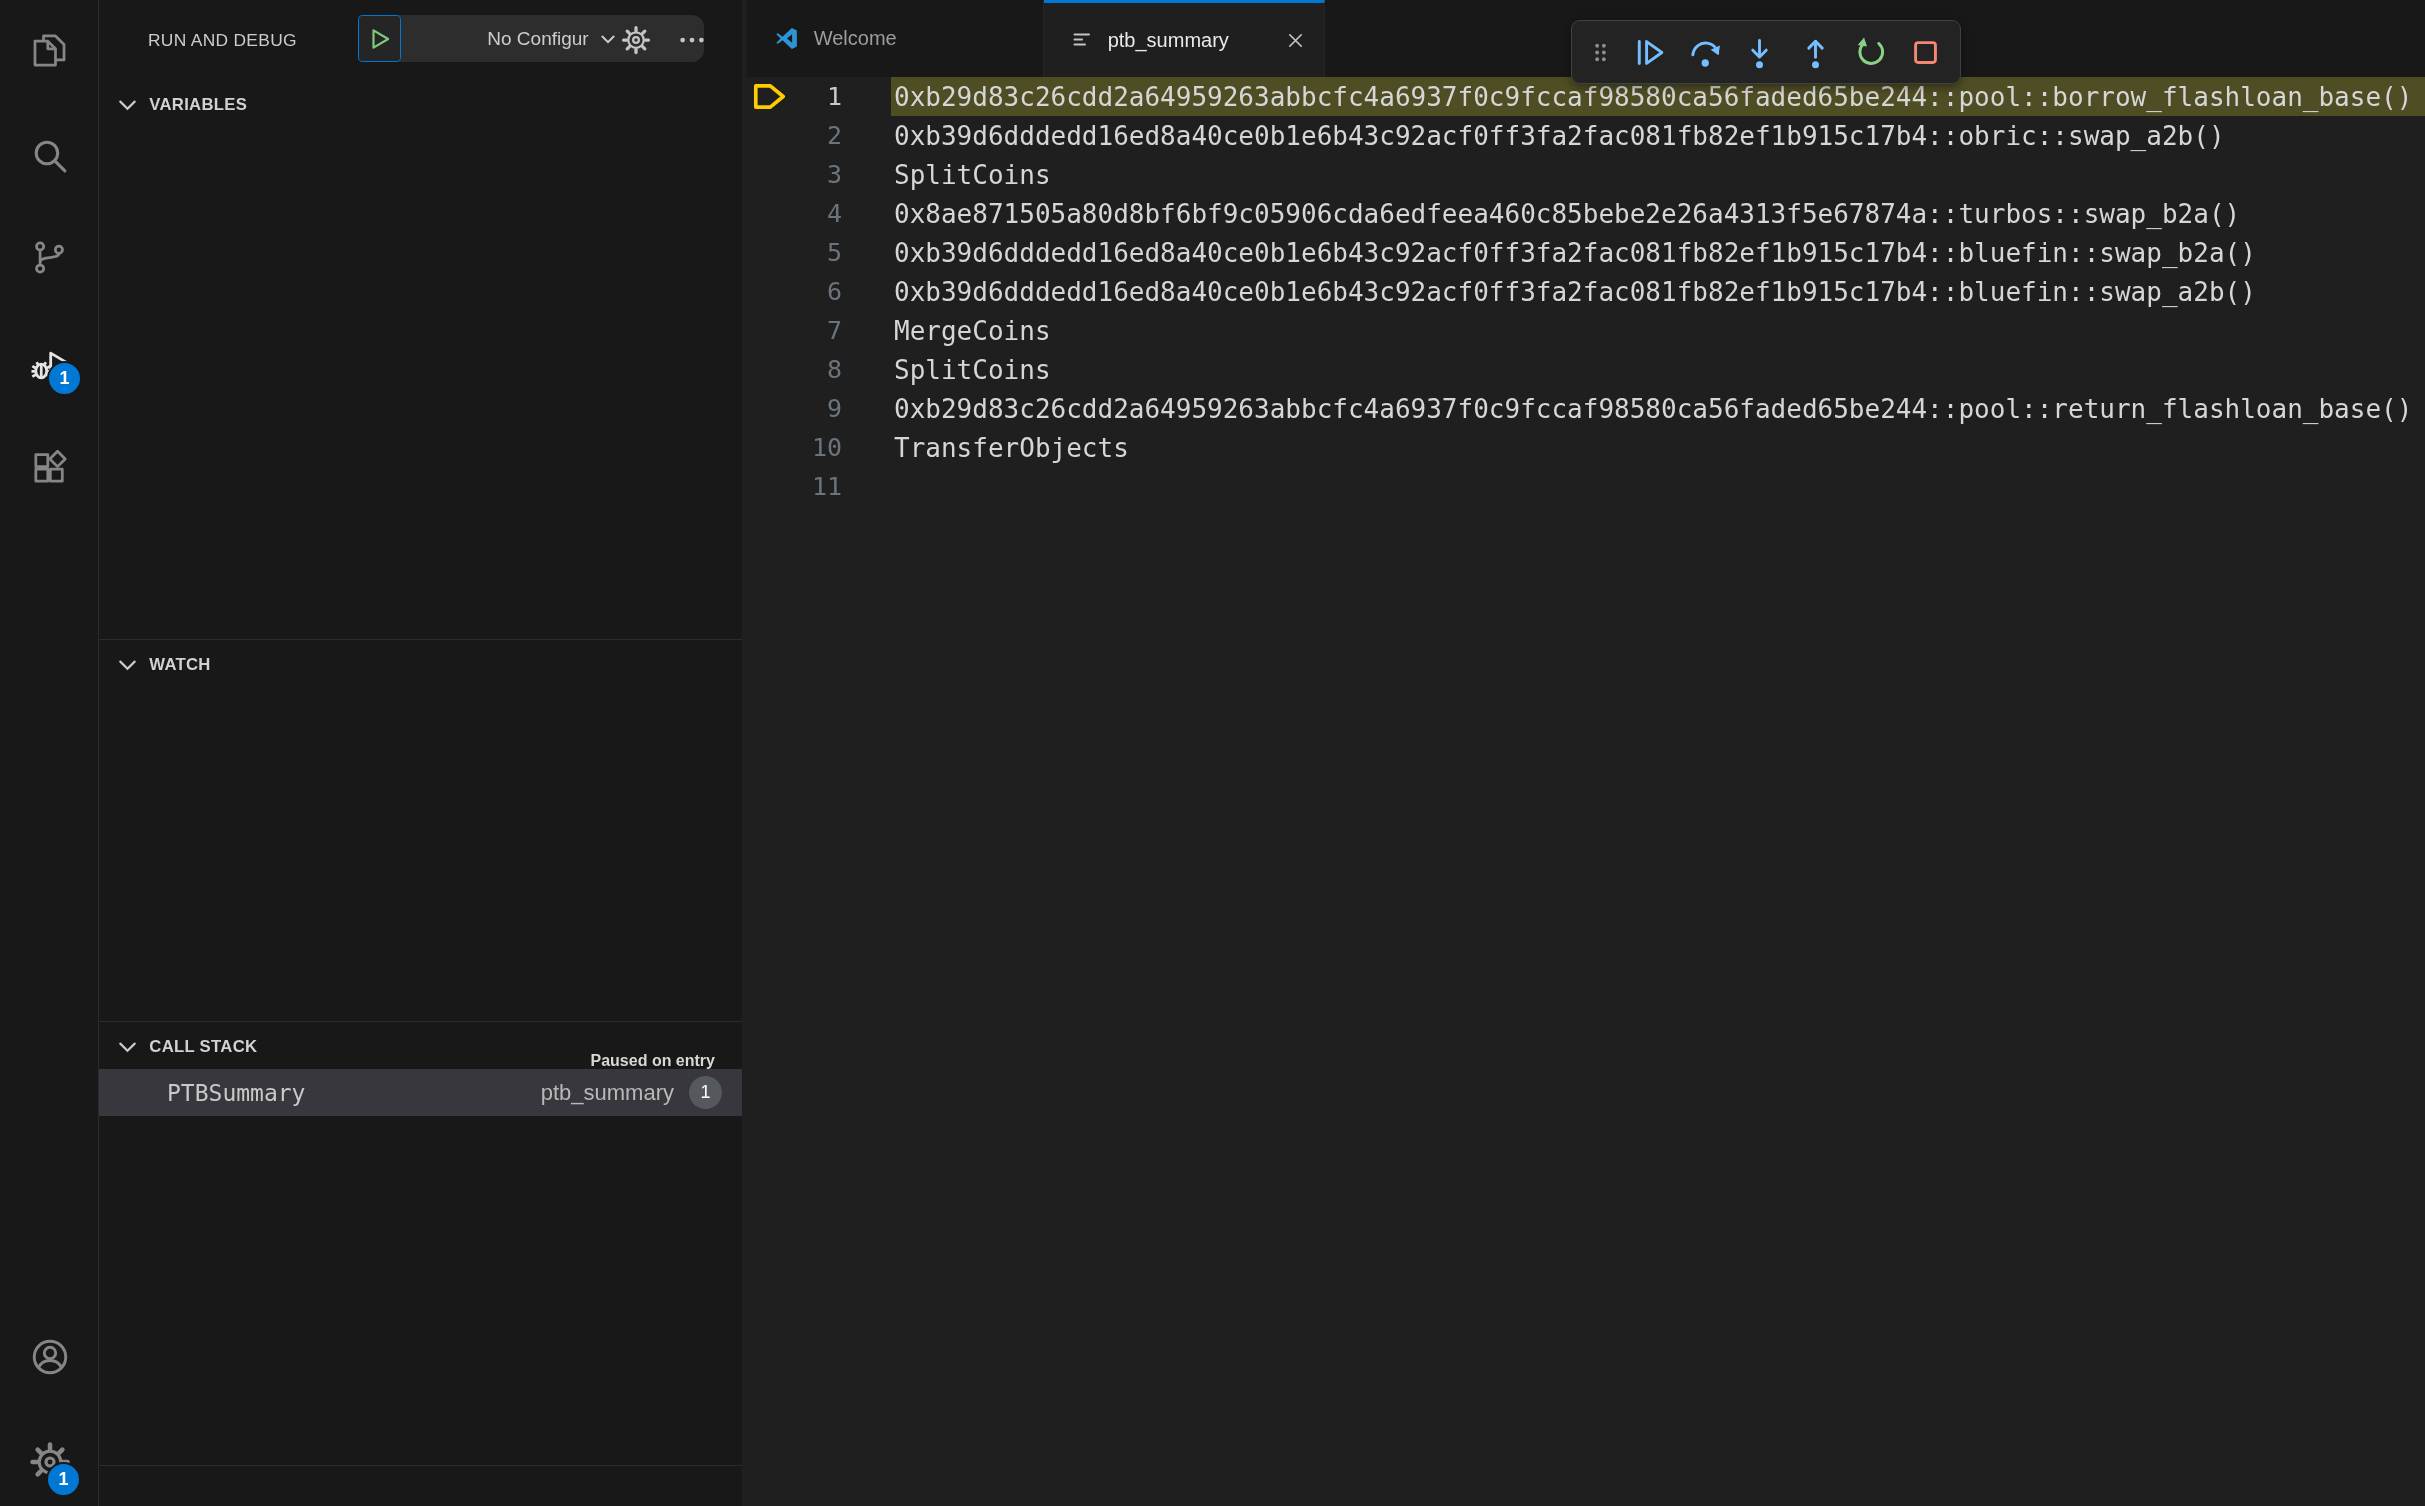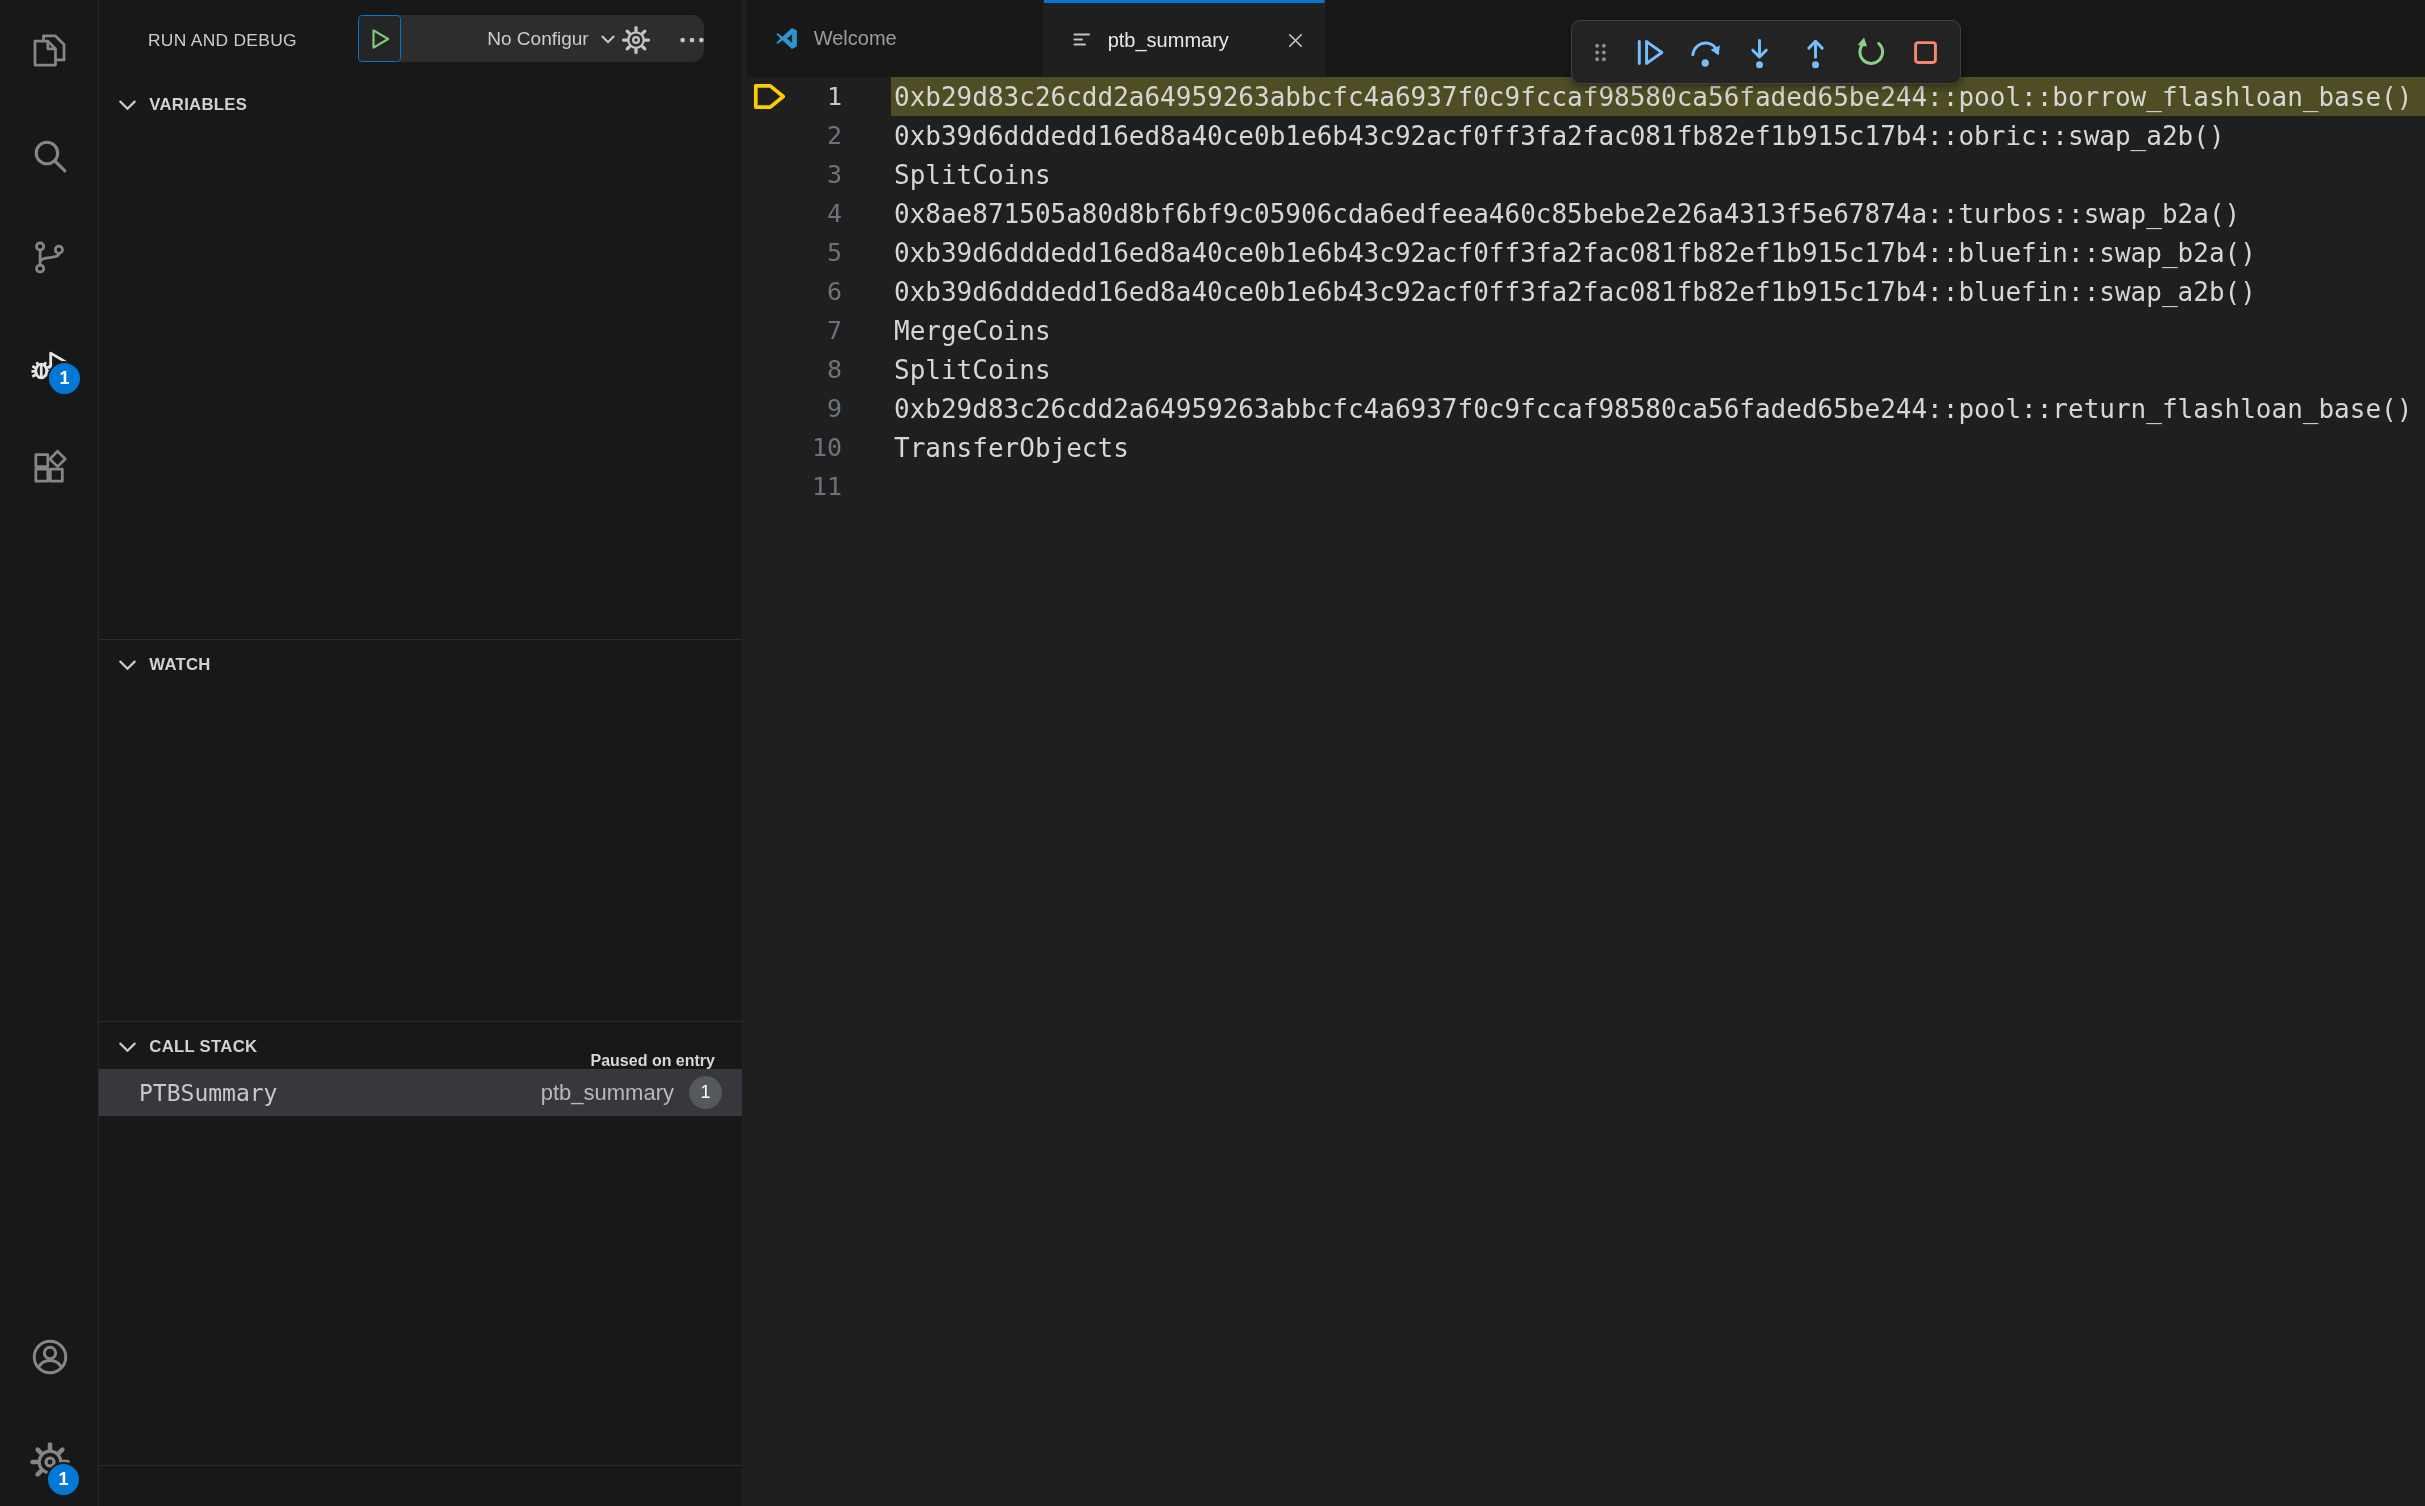--- a/index.html
+++ b/index.html
@@ -79,21 +79,21 @@
   .sec-status {
     position:absolute; right:27px; font-size:16px; font-weight:700; color:#d7d7d7;
     white-space:nowrap;
     margin-top:28px;
   }
   .frame-row {
     position:absolute; left:0; top:1069px; width:643px; height:47px;
     background:#37373d; display:flex; align-items:center; cursor:pointer;
   }
   .frame-name {
-    margin-left:40px; font-family:"DejaVu Sans Mono", monospace;
+    margin-left:68px; font-family:"DejaVu Sans Mono", monospace;
     font-size:23px; color:#c9c9c9; white-space:nowrap;
   }
   .frame-right {
     position:absolute; right:20px; display:flex; align-items:center; gap:15px;
   }
   .frame-src { font-size:22px; color:#b9b9b9; white-space:nowrap; }
   .frame-badge {
     width:33px; height:33px; border-radius:50%; background:#55585d;
     color:#ffffff; font-size:18px; display:flex; align-items:center; justify-content:center;
   }

